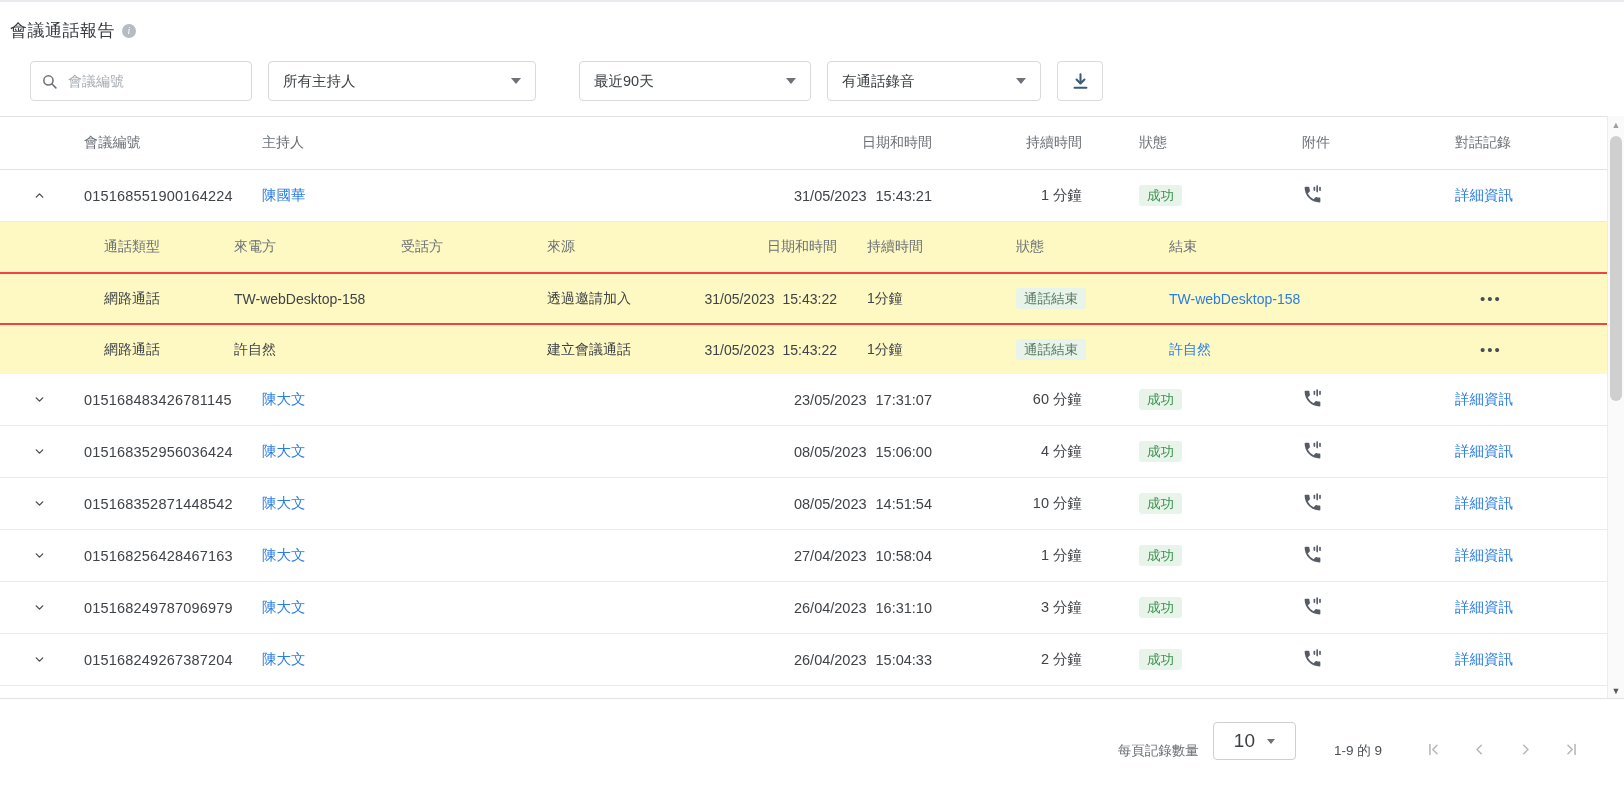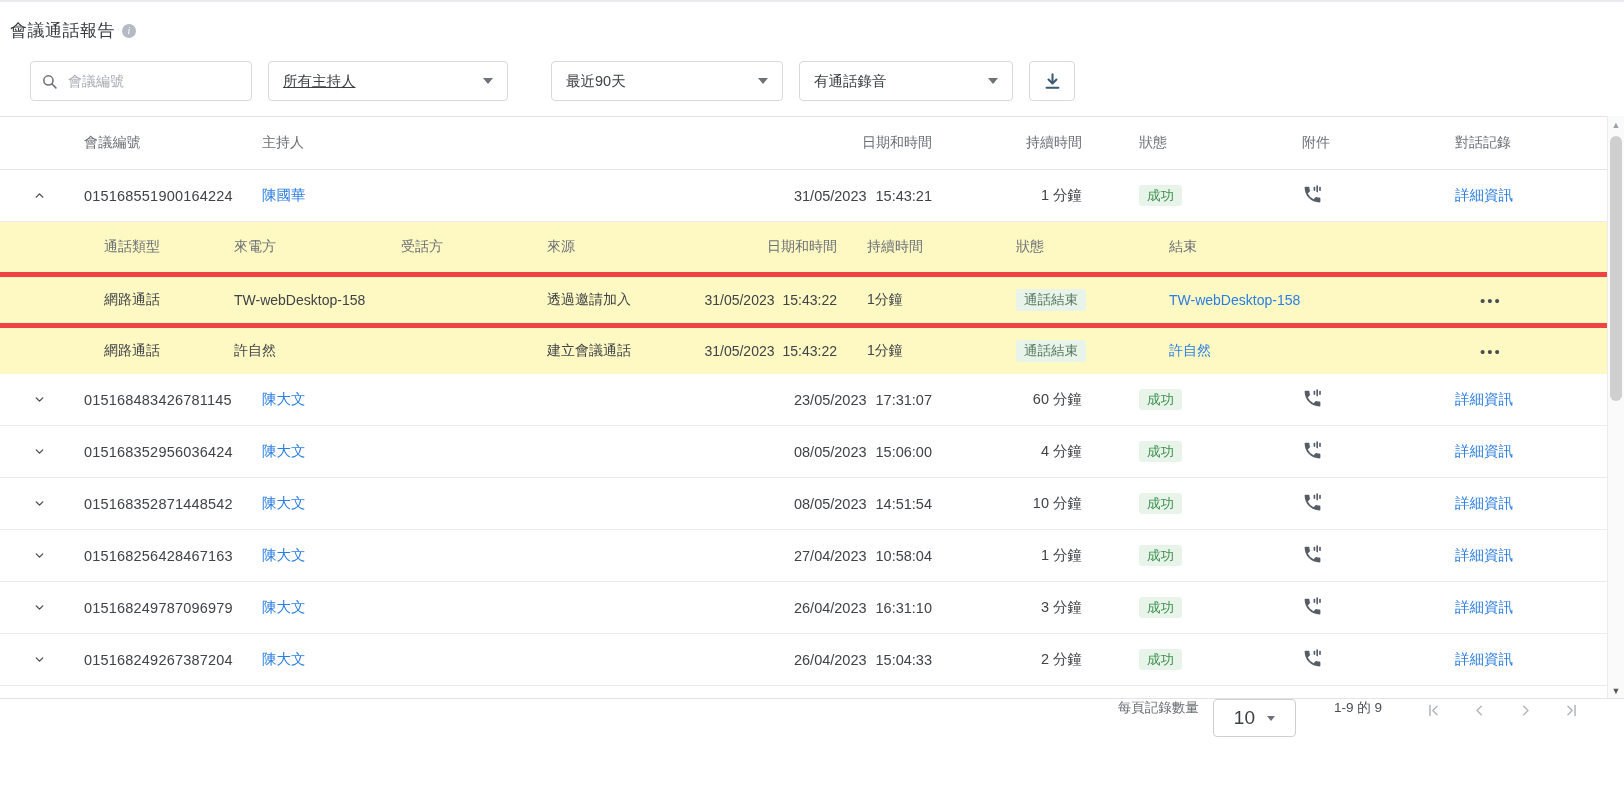--- a/index.html
+++ b/index.html
@@ -27,21 +27,21 @@
     border-radius:4px; padding:0 10px; }
   .search-box input { border:none; outline:none; flex:1; font-size:14px; color:#3c4043; min-width:0;
     font-family:"Liberation Sans","DejaVu Sans",sans-serif; }
   .search-box input::placeholder { color:#a8adb3; }
   .search-box svg { flex:0 0 auto; margin-right:10px; }
   .select { display:flex; align-items:center; justify-content:space-between; height:40px;
     border:1px solid #d9d9d9; border-radius:4px; padding:0 14px; font-size:14.5px; color:#3c4043;
     cursor:pointer; background:#fff; }
   .select .caret { width:0; height:0; border-left:5px solid transparent; border-right:5px solid transparent;
     border-top:6px solid #6d7278; margin-left:12px; }
-  .sel-host { width:240px;text-decoration:underline; } .sel-date { width:232px;margin-left:27px; } .sel-rec { width:214px; }
+  .sel-host { width:268px; } .sel-date { width:232px;margin-left:27px; } .sel-rec { width:214px; }
   .icon-btn { width:46px; height:40px; border:1px solid #d9d9d9; border-radius:4px; background:#fff;
     display:flex; align-items:center; justify-content:center; cursor:pointer; }
 
   
   .table-section { position:relative; }
   .viewport { height:582px; overflow:hidden; padding-right:17px; }
 
   .grid-main { display:grid;
     grid-template-columns:16px 46px 200px 1fr 210px 150px 150px 150px 170px;
     align-items:center; }
@@ -61,39 +61,39 @@
   .badge { display:inline-block; background:#e8f4ea; color:#3d9150; font-size:13.5px;
     padding:4px 8px; border-radius:3px; line-height:1; }
   .badge.ended { color:#56795f; }
 
   
   .nested { background:#fef9c3; }
   .grid-sub { display:grid;
     grid-template-columns:104px 130px 167px 146px 150px 140px 150px 160px 320px 1fr;
     align-items:center; font-size:14px; }
   .sub-head { height:50px; color:#6b7075; }
-  .sub-row { height:51px; border-top:5px solid #ef4444; color:#3f4347; }
+  .sub-row { height:51px; border-top:2px solid #ef4444; color:#3f4347; }
   .s-date { text-align:right; white-space:nowrap; }
   .s-date .t { margin-left:8px; }
   .s-dur { padding-left:30px; }
   .s-status { padding-left:29px; }
   .s-end { padding-left:22px; }
   .s-more { padding-left:13px; color:#4a4f54; font-size:15px; letter-spacing:2px; cursor:pointer; }
 
   
   .scrollbar { position:absolute; top:0; right:0; width:17px; height:582px; background:#fafafa;
     border-left:1px solid #ececec; }
   .sb-arrow { position:absolute; left:0; width:100%; text-align:center; font-size:9px; color:#9aa0a6; }
   .sb-up { top:4px; }
   .sb-down { bottom:2px; color:#55595e; }
   .sb-thumb { position:absolute; top:20px; left:2px; width:12px; height:265px; background:#cfcfcf;
     border-radius:6px; }
 
   
-  .pagination { display:flex; align-items:flex-start; justify-content:flex-end; gap:0;
+  .pagination { display:flex; align-items:flex-end; justify-content:flex-end; gap:0;
     height:62px; border-top:1px solid #e3e3e3; padding-right:42px; }
   .pp-label { color:#6b7075; font-size:13.5px; }
   .pp-select { display:flex; align-items:center; height:38px; border:1px solid #cfcfcf; border-radius:4px;
     padding:0 20px; margin-left:14px; font-size:19px; color:#3c4043; cursor:pointer; }
   .pp-select .caret { width:0; height:0; border-left:4.5px solid transparent; border-right:4.5px solid transparent;
     border-top:5.5px solid #6d7278; margin-left:12px; }
   .pp-range { margin-left:38px; font-size:13.5px; color:#4a4f54; }
   .nav { display:flex; align-items:center; margin-left:40px; gap:24px; }
   .nav .nbtn { display:flex; align-items:center; justify-content:center; width:22px; height:22px; cursor:default; }
 </style>

